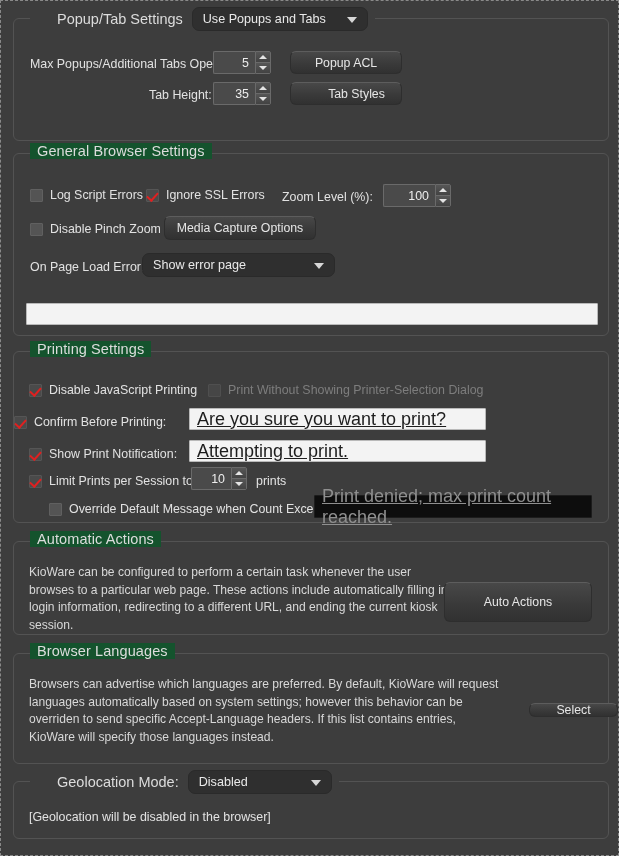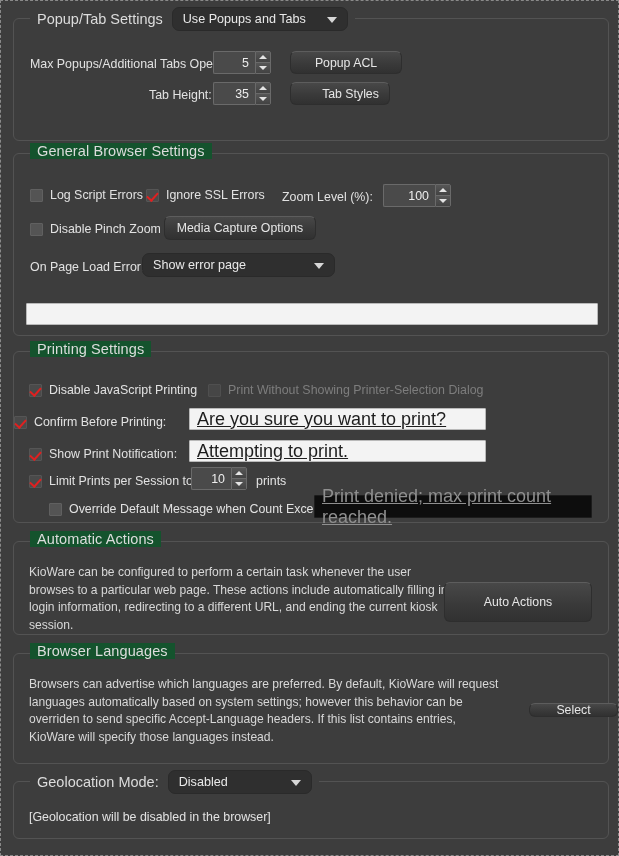--- a/index.html
+++ b/index.html
@@ -40,20 +40,21 @@
     padding: 0 7px 0 7px;
     display: flex;
     align-items: center;
     gap: 9px;
     height: 26px;
   }
   .group-title-wrap .gt-text {
     color: #dcdcdc;
     font-size: 14.5px;
     white-space: nowrap;
+    margin-left: 20px;
   }
 
   
   .lbl {
     color: #e2e2e2;
     font-size: 12.4px;
     white-space: nowrap;
   }
   .lbl.dim { color: #7d7d7d; }
   .para {
@@ -210,21 +211,21 @@
       <div class="spin-box" style="width:42px;">35</div>
       <div class="spin-btns">
         <div class="spin-b">
             <span class="tri-up"></span>
           </div>
         <div class="spin-b">
             <span class="tri-dn"></span>
           </div>
       </div>
     </div>
-    <div class="btn" style="position:absolute; left:276px; top:63px; width:100px; height:23px;padding-left:21px;">Tab Styles</div>
+    <div class="btn" style="position:absolute; left:276px; top:63px; width:112px; height:23px;padding-left:21px;">Tab Styles</div>
   </div>
 
   <div class="group" style="left:12px; top:152px; width:596px; height:183px;">
     <span class="group-title">General Browser Settings</span>
 
     <div class="cb-row" style="position:absolute; left:16px; top:34px;">
       <span class="cb"></span>
       <span class="lbl">Log Script Errors</span>
     </div>
 

